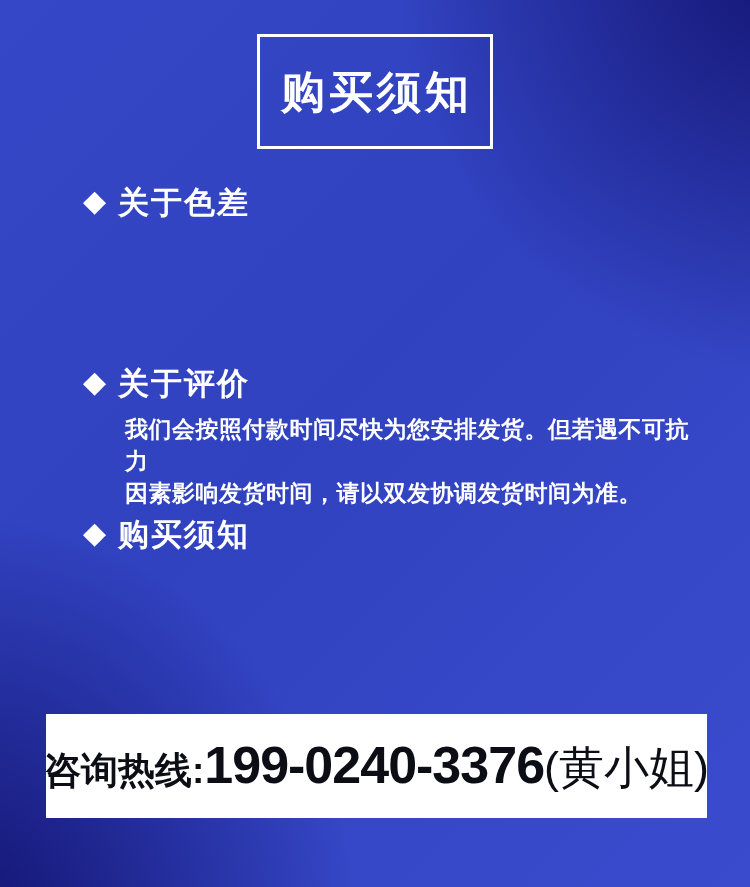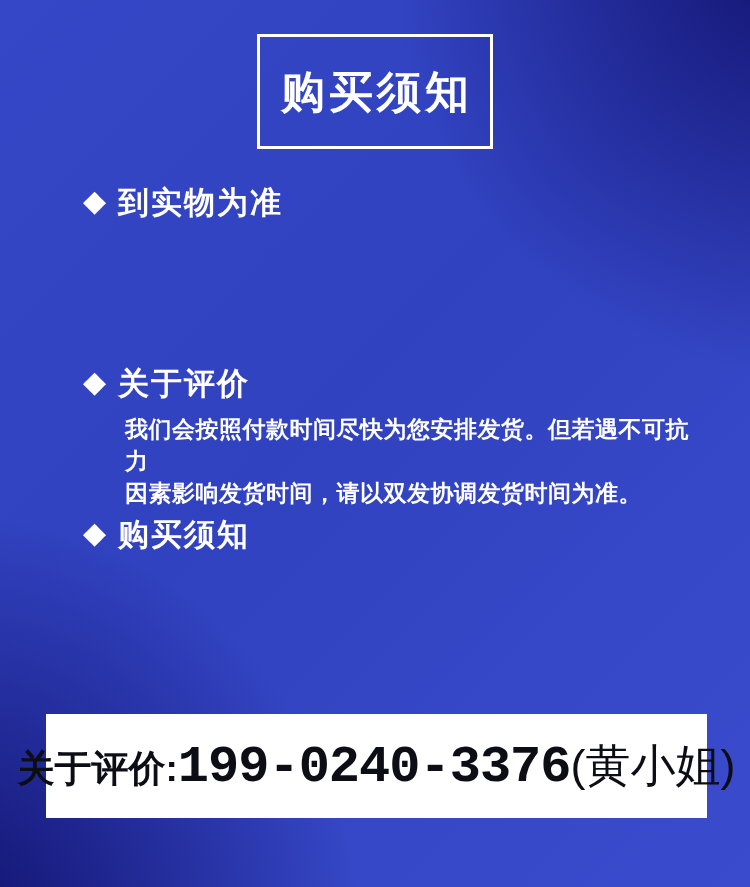--- a/index.html
+++ b/index.html
@@ -114,41 +114,40 @@
   }
   .hotline-label {
     font-size: 37px;
     font-weight: 700;
     letter-spacing: 0;
   }
   .hotline-number {
     font-size: 52px;
     font-weight: 900;
     letter-spacing: -1px;
-    font-family: Liberation Mono, monospace;
   }
   .hotline-contact {
     font-size: 45px;
     font-weight: 400;
     letter-spacing: 0;
   }
 </style>
 </head>
 <body>
 
 <div class="canvas">
 
   <div class="header-box">
     <div class="header-title">购买须知</div>
   </div>
 
   <div class="section section-1">
     <div class="sec-title-row">
       <span class="diamond">◆</span>
-      <span class="sec-title">到实物为准</span>
+      <span class="sec-title">关于色差</span>
     </div>
   </div>
 
   <div class="section section-2">
     <div class="sec-title-row">
       <span class="diamond">◆</span>
       <span class="sec-title">关于评价</span>
     </div>
     <div class="sec-body">我们会按照付款时间尽快为您安排发货。但若遇不可抗力
 因素影响发货时间，请以双发协调发货时间为准。</div>
@@ -156,19 +155,19 @@
 
   <div class="section section-3">
     <div class="sec-title-row">
       <span class="diamond">◆</span>
       <span class="sec-title">购买须知</span>
     </div>
   </div>
 
   <div class="hotline-bar">
     <div class="hotline-inner">
-      <span class="hotline-label">关于评价:</span>
+      <span class="hotline-label">咨询热线:</span>
         <span class="hotline-number">199-0240-3376</span>
         <span class="hotline-contact">(黄小姐)</span>
     </div>
   </div>
 
 </div>
 
 </body></html>

